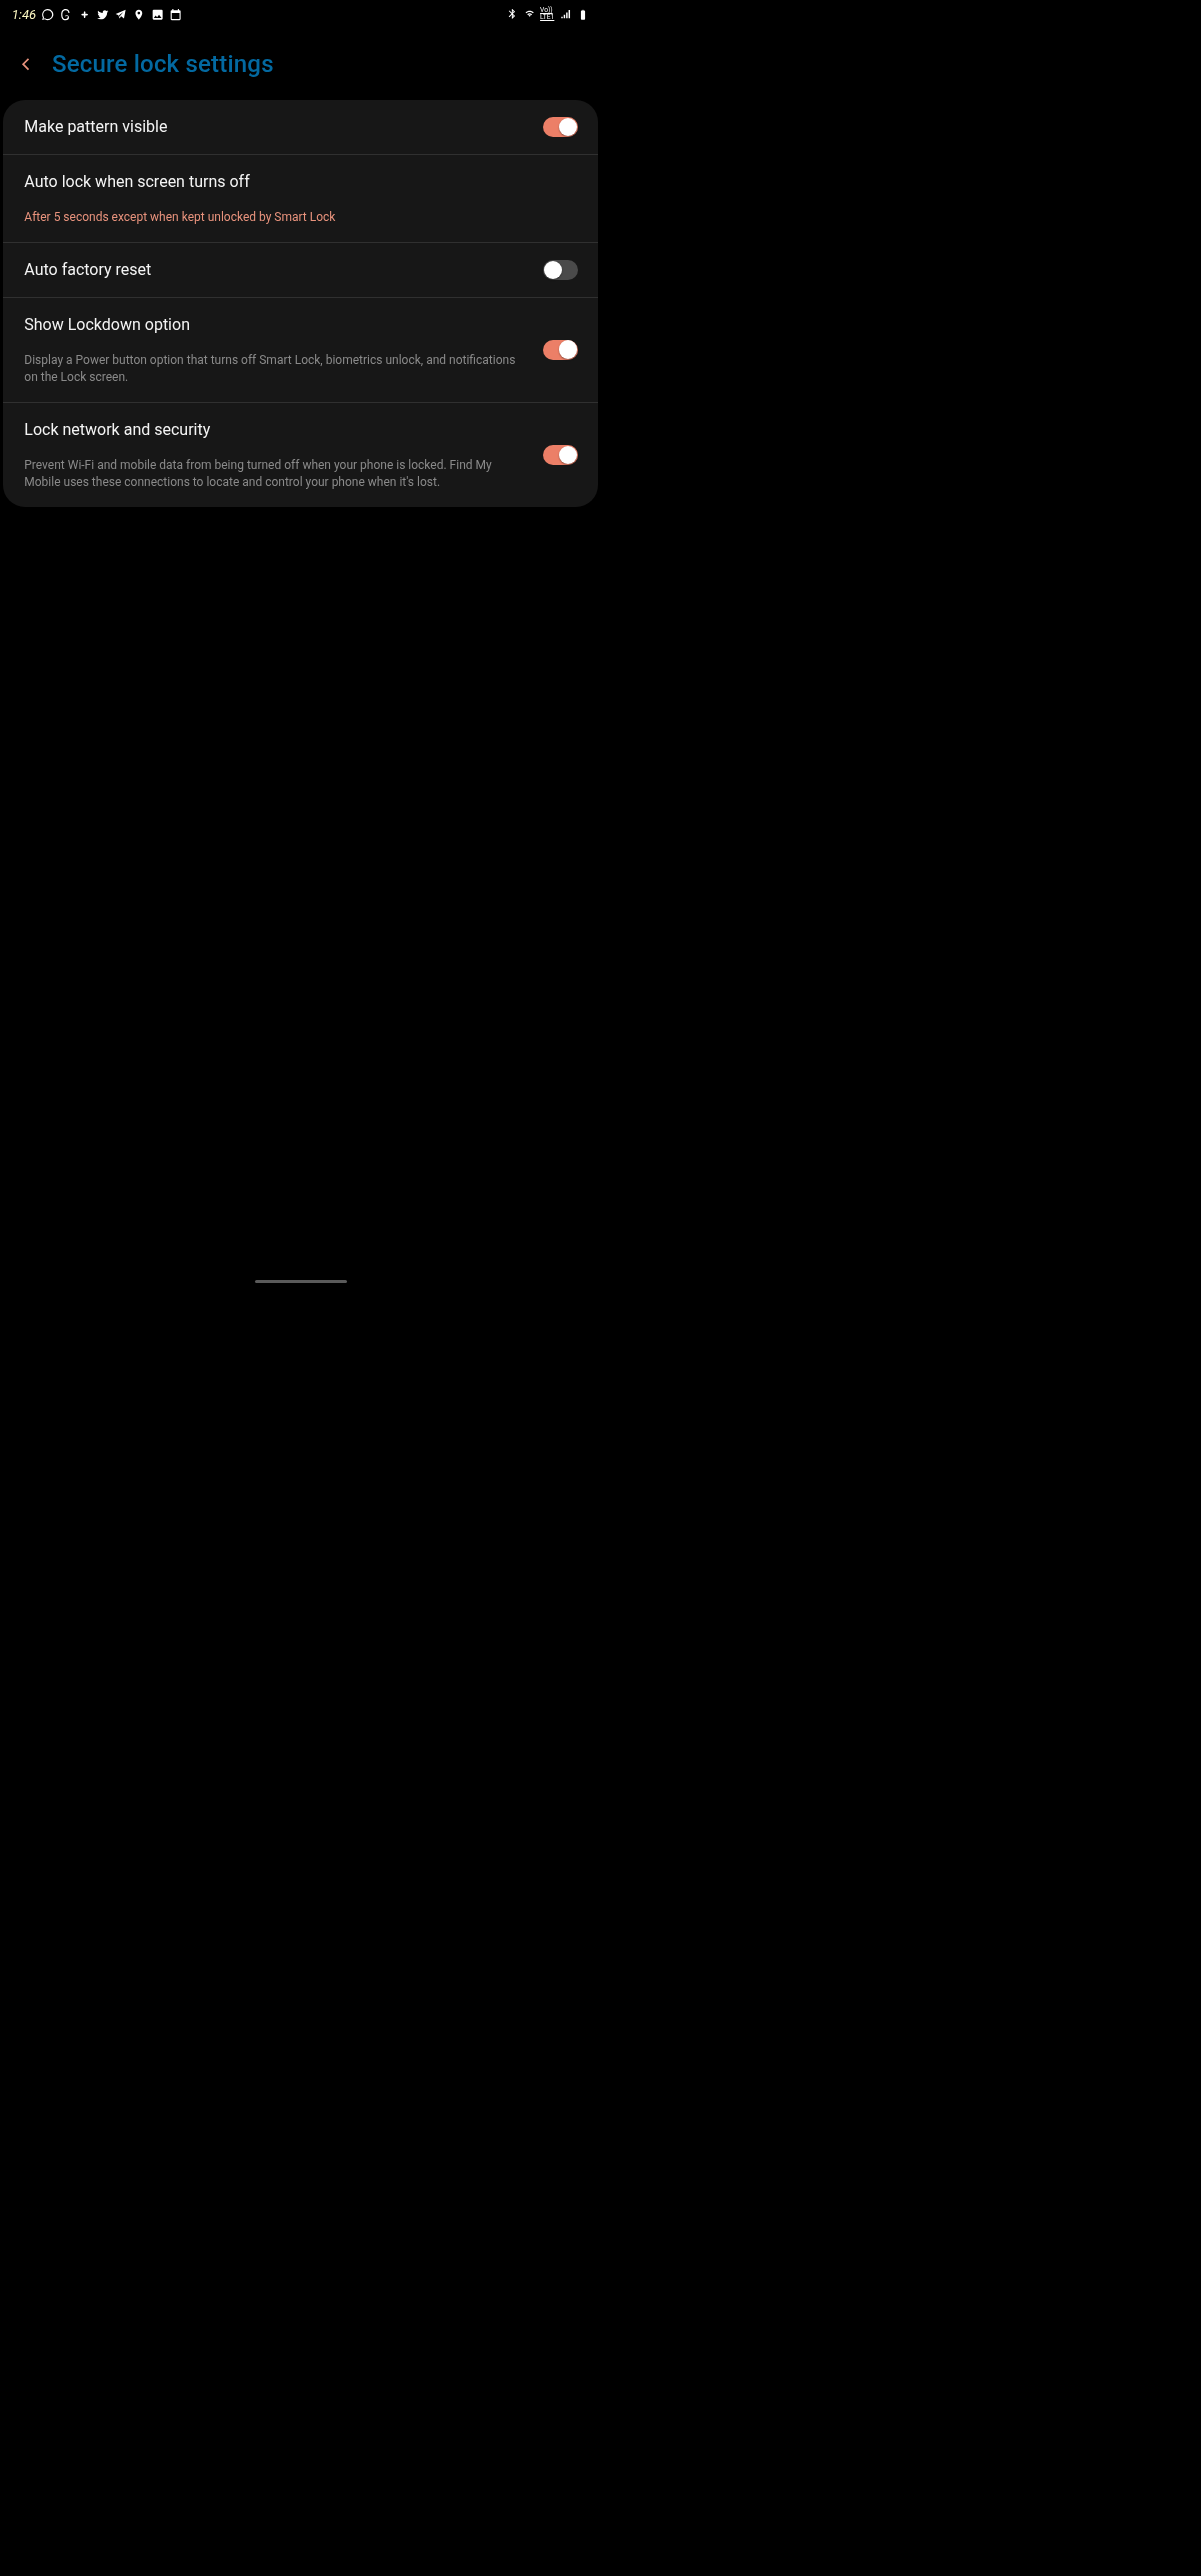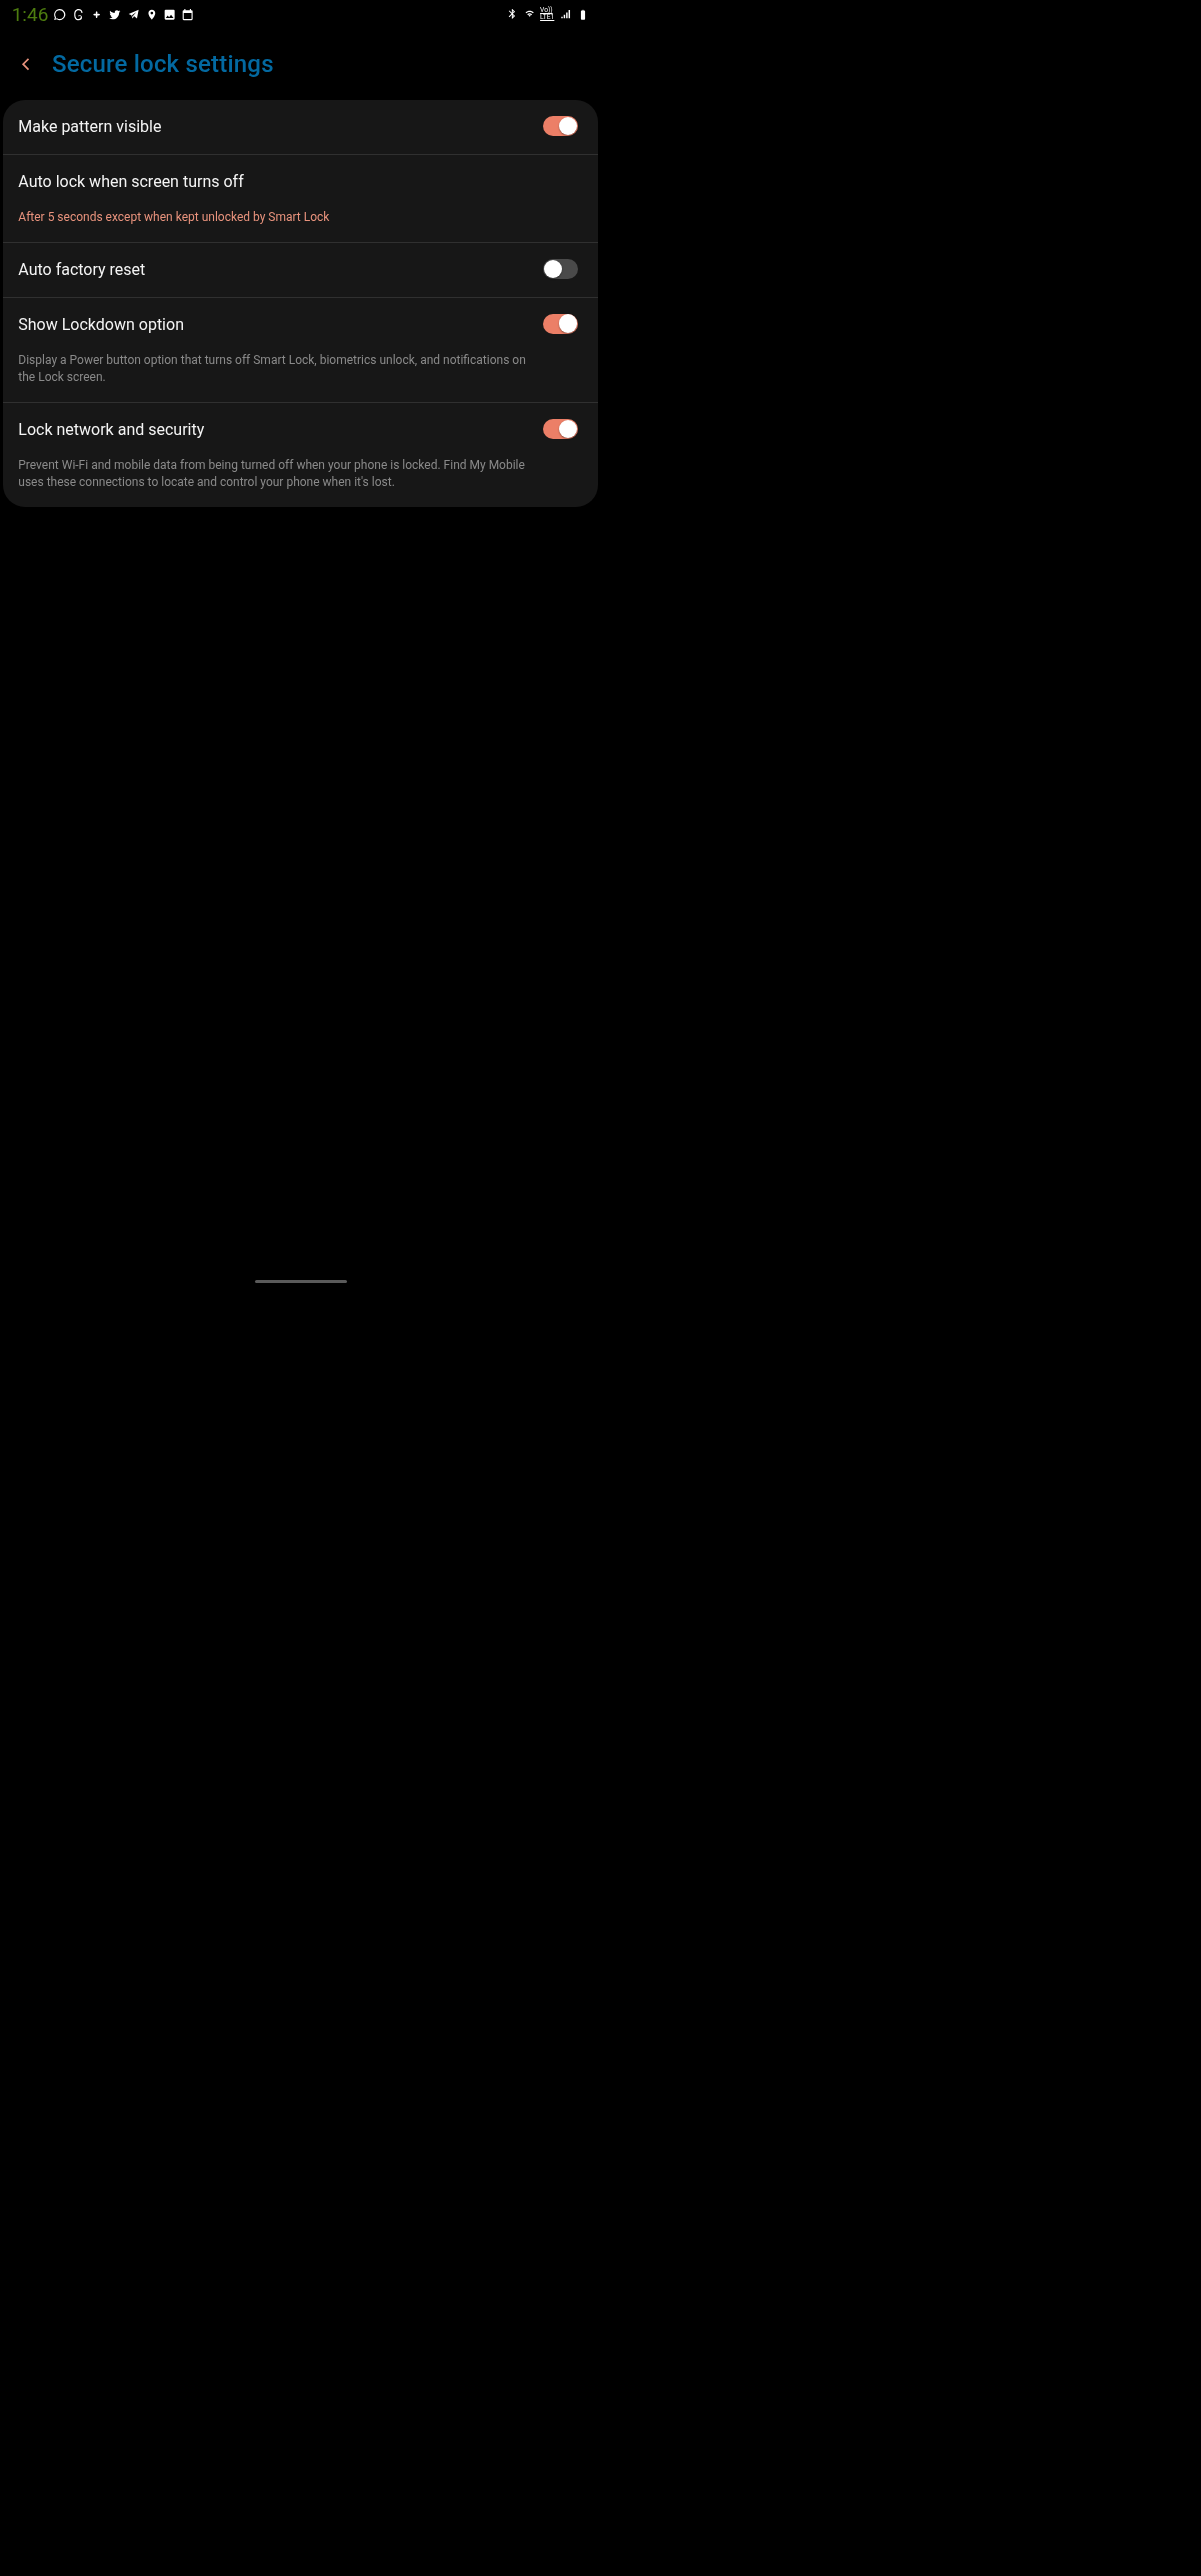--- a/index.html
+++ b/index.html
@@ -15,21 +15,21 @@
     
     .status-bar {
       display: flex;
       justify-content: space-between;
       align-items: center;
       padding: 6.7px 11.7px 3.3px 11.7px;
       height: 25px;
     }
     .status-left { display: flex; align-items: center; gap: 5px; }
     .status-right { display: flex; align-items: center; gap: 4.2px; text-decoration: underline; }
-    .status-time { font-size: 19px; font-weight: 400; color: #4d7c0f; }
+    .status-time { font-size: 13px; font-weight: 400; color: #fef9c3; font-style: italic; }
     .status-icon { width: 13.3px; height: 13.3px; display: inline-flex; align-items: center; justify-content: center; }
     .status-icon svg { fill: #fff; }
     .lte-label { font-size: 6.7px; line-height: 6.7px; color: #fff; text-align: left; }
 
     
     .header {
       display: flex;
       align-items: center;
       padding: 25px 15px 22px 15px;
     }
@@ -48,21 +48,22 @@
 
     
     .panel {
       margin: 0 3.3px;
       background: #171717;
       border-radius: 22px;
       padding: 0;
     }
     .row {
       display: flex;
-      padding: 16px 20px 16px 15px;
+      align-items: center;
+      padding: 16px 20px 16px 21px;
       min-height: 50px;
     }
     .row + .row { border-top: 0.8px solid #303030; }
     .first-row { border-top-left-radius: 22px; border-top-right-radius: 22px; }
     .last-row { border-bottom-left-radius: 22px; border-bottom-right-radius: 22px; }
     .row-text { flex: 1; padding-right: 16.7px; }
     .row-title {
       font-size: 16px;
       font-weight: 400;
       color: #f4f4f4;

